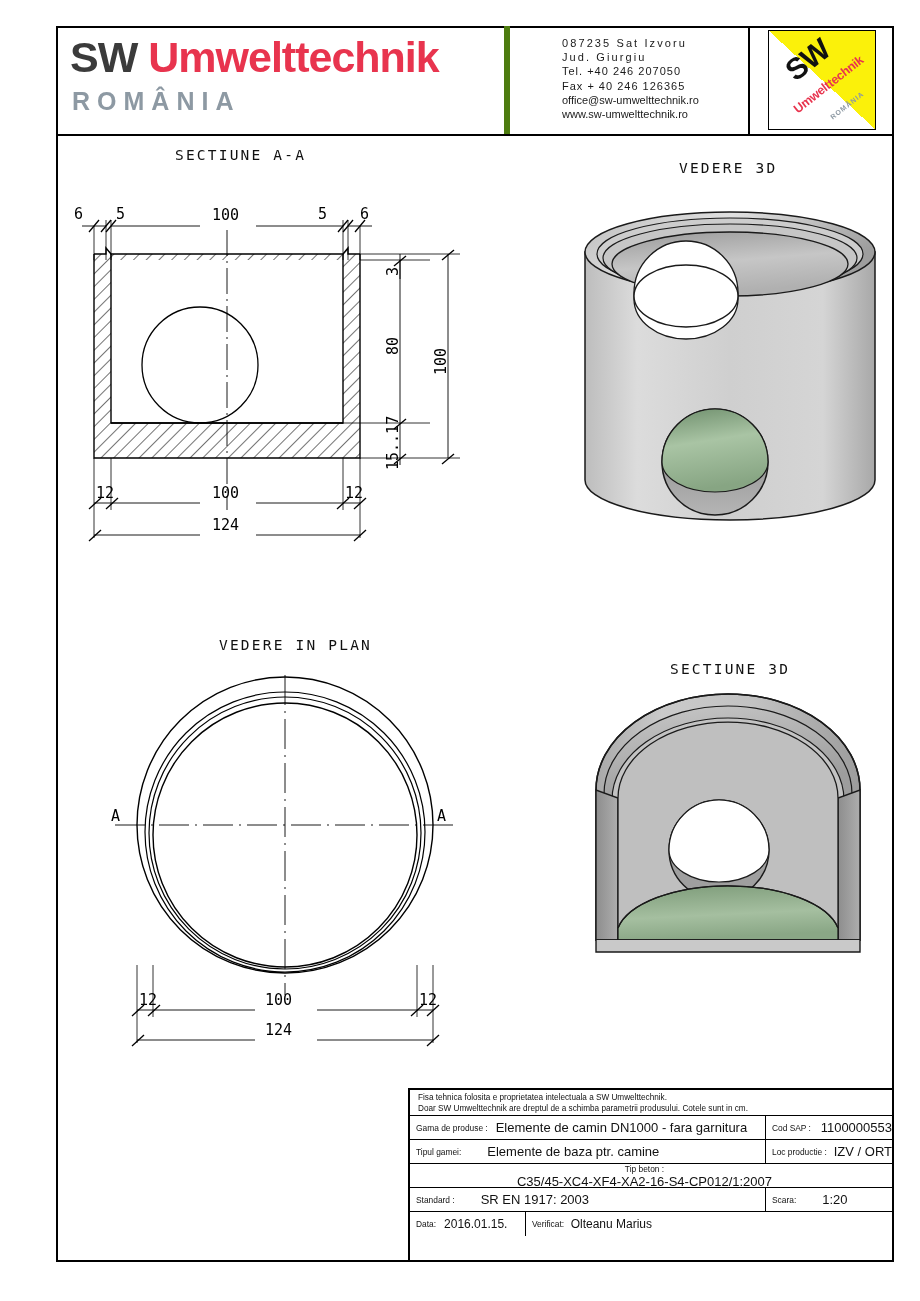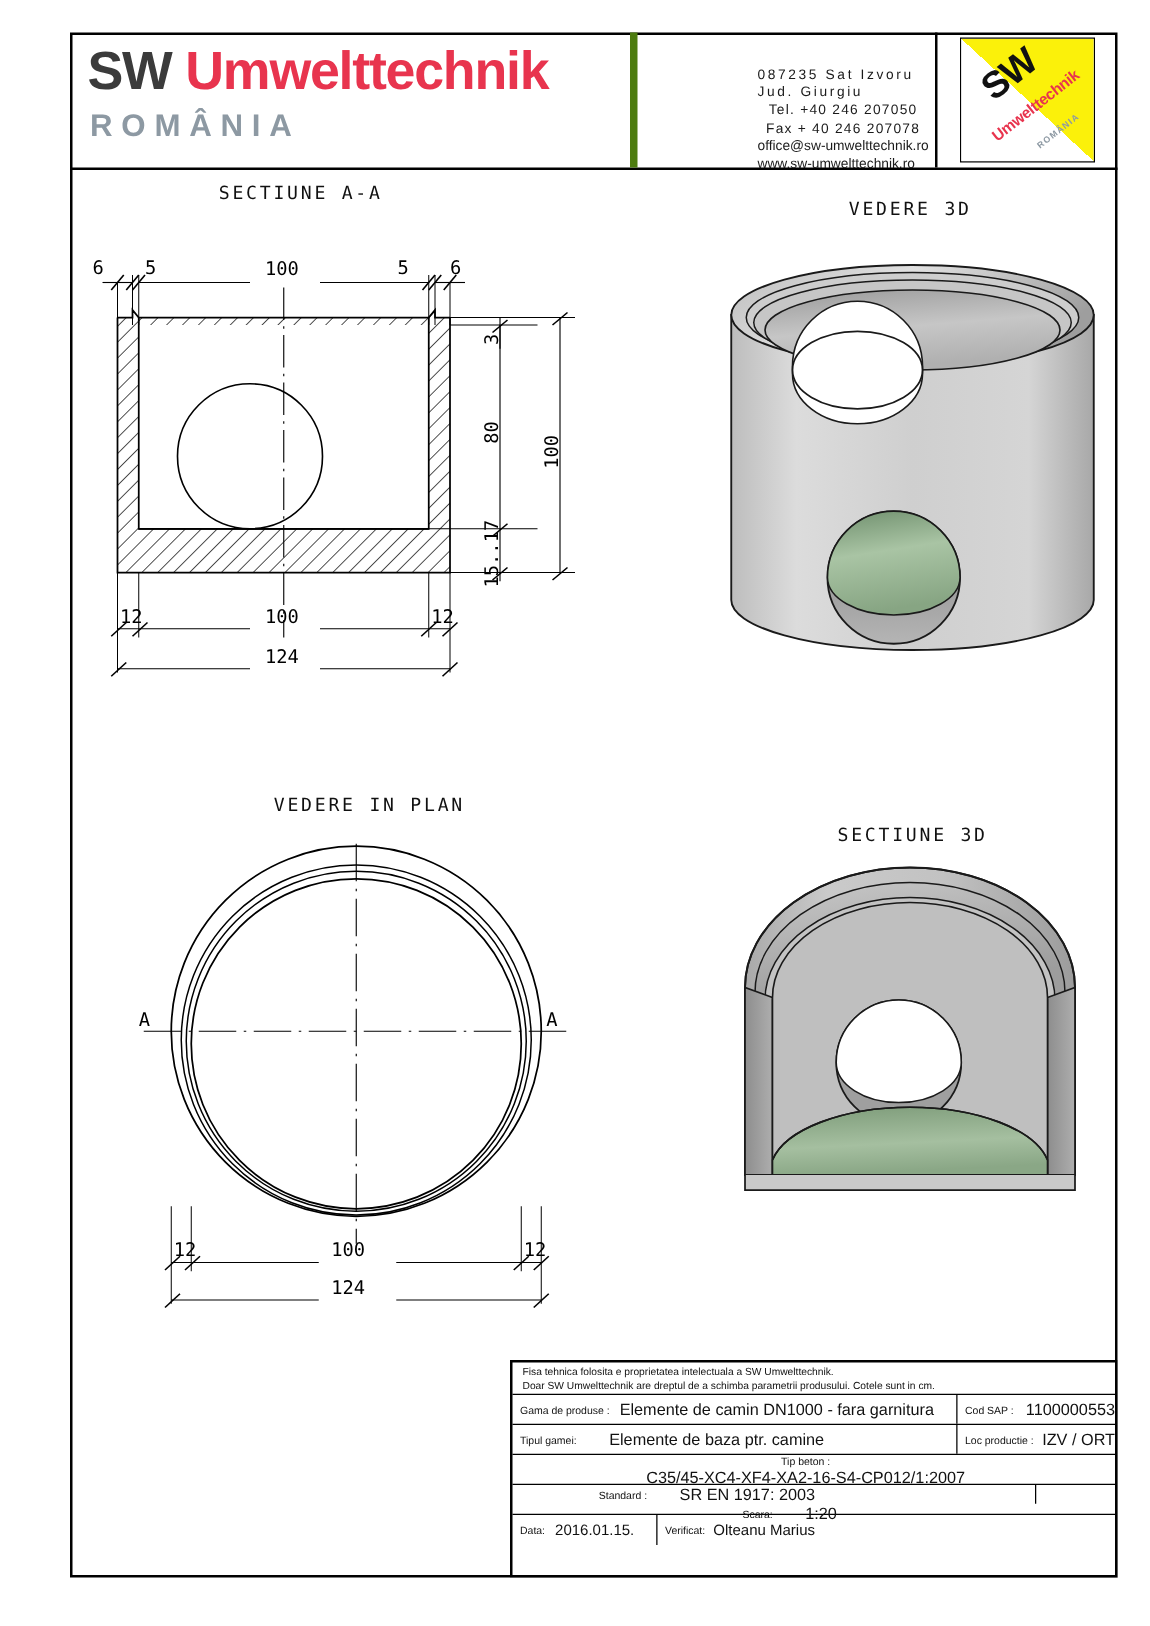--- a/index.html
+++ b/index.html
@@ -22,24 +22,24 @@
   .hdr-badge{position:absolute;left:694px;top:0;width:142px;height:108px;
              box-sizing:border-box;overflow:hidden;}
 
   .logo-main{position:absolute;left:14px;top:8px;font-size:43px;font-weight:bold;
              letter-spacing:-1px;line-height:46px;white-space:nowrap;}
   .logo-sw{color:#3b3b3b;}
   .logo-uw{color:#e8344e;}
   .logo-ro{position:absolute;left:16px;top:60px;font-size:25px;font-weight:bold;
            letter-spacing:7px;color:#8d99a3;line-height:30px;}
 
-  .addr{position:absolute;left:52px;top:27px;font-size:11px;line-height:14.2px;
-        color:#1a1a1a;white-space:nowrap;margin-left:44px;}
+  .addr{position:absolute;left:52px;top:10px;font-size:11px;line-height:14.2px;
+        color:#1a1a1a;white-space:nowrap;}
   .addr .sp{letter-spacing:2.1px;}
-  .addr .sp2{letter-spacing:1.0px;text-align:center;}
+  .addr .sp2{letter-spacing:1.0px;}
 
   
   .badge-box{position:absolute;left:18px;top:4px;width:106px;height:98px;
              background:#ffffff;border:1px solid #000;overflow:hidden;}
   .badge-tri{position:absolute;left:0;top:0;width:100%;height:100%;
              background:linear-gradient(to bottom left,#fbf10a 0 50%,#ffffff 50% 100%);}
   .badge-txt{position:absolute;left:0;top:0;width:100%;height:100%;}
   .b-sw{position:absolute;left:10px;top:30px;font-size:30px;font-weight:bold;color:#111;
         transform:rotate(-38deg);transform-origin:left top;letter-spacing:-1px;}
   .b-uw{position:absolute;left:22px;top:74px;font-size:12.5px;font-weight:bold;color:#e8344e;
@@ -89,21 +89,21 @@
         <span class="logo-uw">Umwelttechnik</span>
       </div>
       <div class="logo-ro">ROMÂNIA</div>
     </div>
 
     <div class="hdr-addr">
       <div class="addr">
         <div class="sp">087235 Sat Izvoru</div>
         <div class="sp">Jud.  Giurgiu</div>
         <div class="sp2">Tel. +40 246 207050</div>
-        <div class="sp2">Fax + 40 246 207078</div>
+        <div class="sp2">Fax + 40 246 126365</div>
         <div>office@sw-umwelttechnik.ro</div>
         <div>www.sw-umwelttechnik.ro</div>
       </div>
     </div>
 
     <div class="hdr-badge">
       <div class="badge-box">
         <div class="badge-tri"></div>
         <div class="badge-txt">
           <div class="b-sw">SW</div>
@@ -376,21 +376,21 @@
 
 
     <div class="trow" style="height:24px;">
       <div class="cellR" style="width:463px;flex-direction:column;">
         <span class="lab">Tip beton :</span>
         <span class="gap22"></span>
         <span class="val">C35/45-XC4-XF4-XA2-16-S4-CP012/1:2007</span>
       </div>
     </div>
 
-    <div class="trow" style="height:24px;flex-direction:column;">
+    <div class="trow" style="height:24px;">
       <div class="cellL" style="width:356px;">
         <span class="lab">Standard :</span>
         <span class="gap22"></span>
         <span class="val">SR EN 1917: 2003</span>
       </div>
       <div class="cellR" style="width:126px;align-items:center;">
         <span class="lab">Scara:</span>
         <span class="gap22"></span>
         <span class="val">1:20</span>
       </div>

